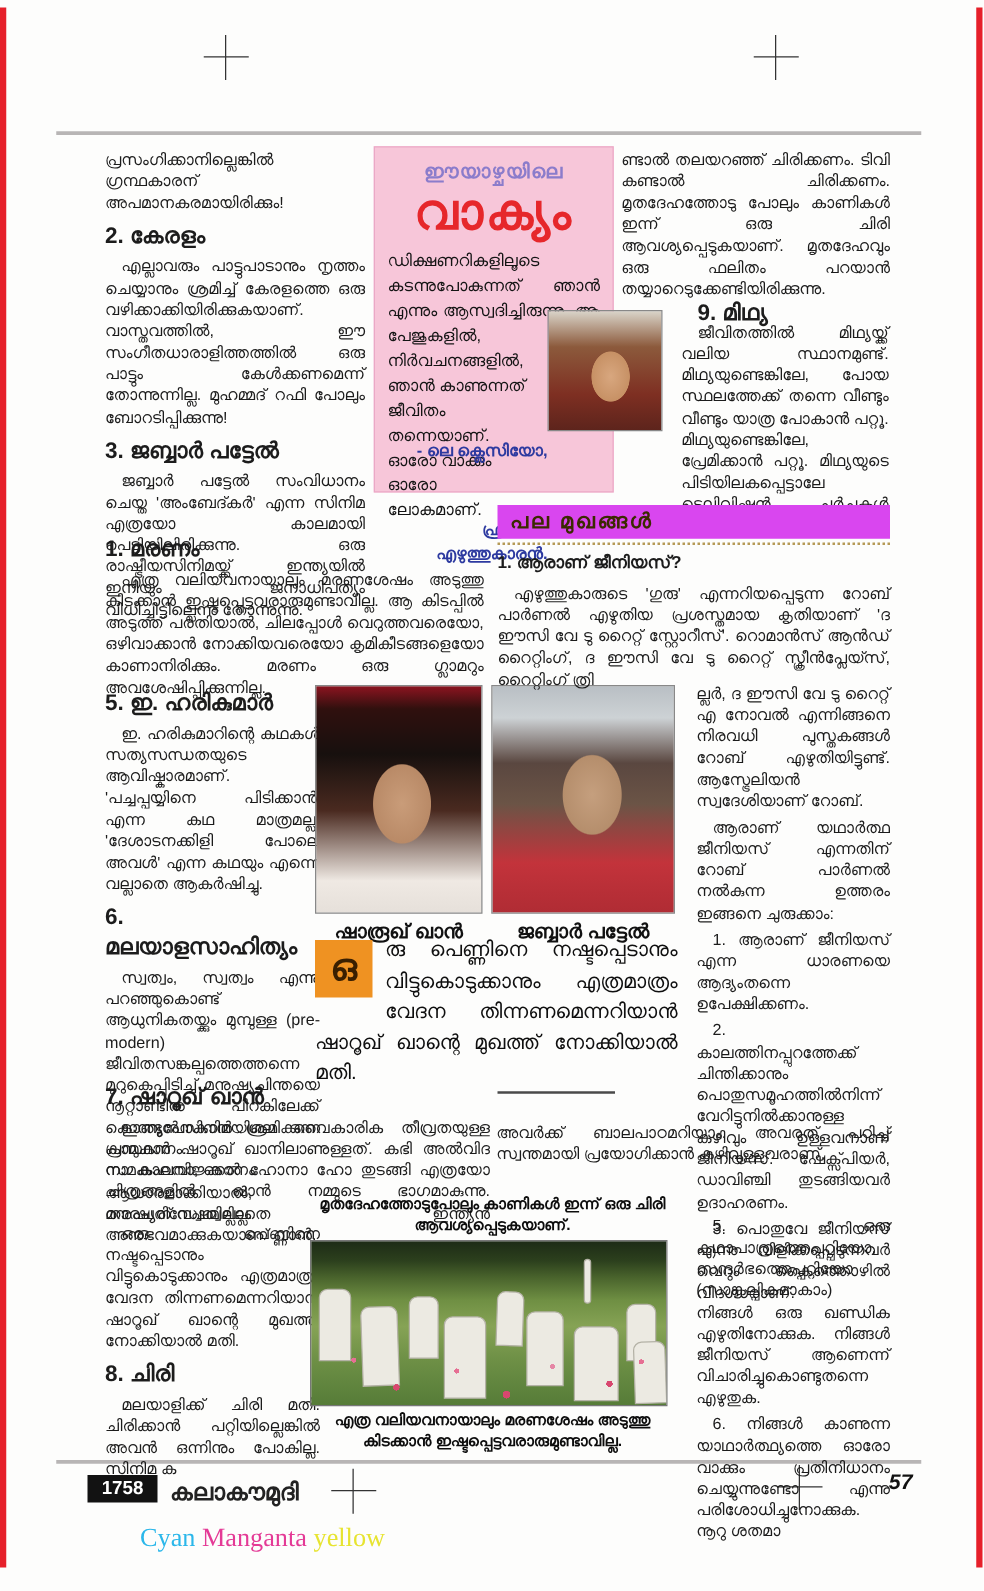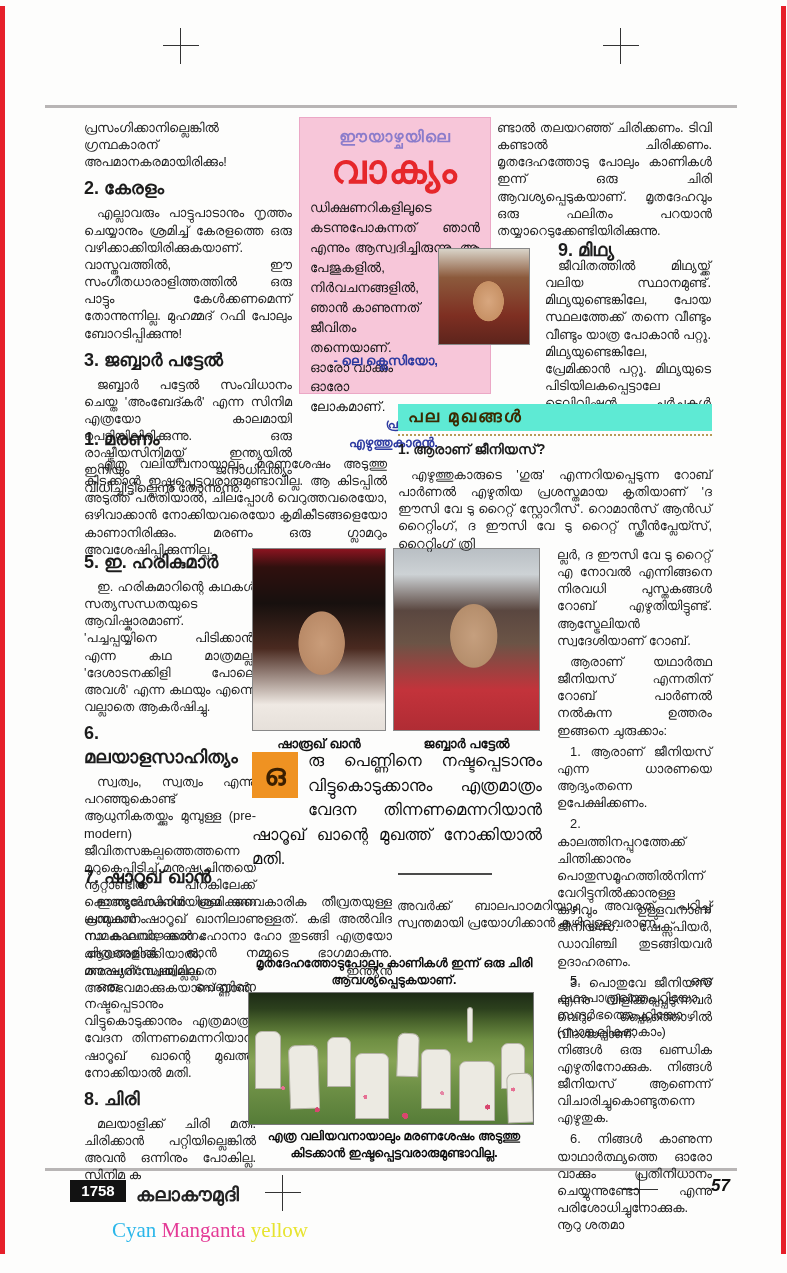--- a/index.html
+++ b/index.html
@@ -32,41 +32,41 @@
   .photo{position:absolute;border:1px solid #888;box-sizing:border-box;}
   .ph-srk{background:
     radial-gradient(38px 52px at 52% 52%, #c99c79 0%, #b98a67 60%, rgba(0,0,0,0) 62%),
     linear-gradient(180deg,#8c1420 0%,#30100e 10%,#17100e 30%,#4a2a20 55%,#efe9e3 86%,#e6e0da 100%);}
   .ph-jab{background:
     radial-gradient(40px 54px at 55% 48%, #c59f7e 0%, #b58e6c 58%, rgba(0,0,0,0) 60%),
     linear-gradient(180deg,#b9bfc4 0%,#cdd2d5 14%,#5a4740 34%,#6b5446 52%,#c3333b 78%,#b02c34 100%);}
   .ph-lec{background:
     radial-gradient(26px 34px at 55% 55%, #d8a77f 0%, #c79165 58%, rgba(0,0,0,0) 60%),
     linear-gradient(180deg,#d9d4c9 0%,#8c5a3c 30%,#7e2f22 70%,#5d241c 100%);}
-  .caption{position:absolute;font-weight:bold;font-size:13px;text-align:center;color:#111;}
+  .caption{position:absolute;font-weight:bold;font-size:16px;text-align:center;color:#111;}
   
   .quote{font-size:16.4px;line-height:1.5;text-align:justify;color:#0f0f0f;}
   .dropcap{float:left;width:46px;height:46px;background:#ef9222;color:#3a1f00;
     font-weight:bold;font-size:30px;line-height:46px;text-align:center;margin:4px 10px 2px 0;}
   .divider{position:absolute;height:2px;background:#4a4a4a;}
   .capsm{position:absolute;font-weight:bold;font-size:12.4px;line-height:1.35;text-align:center;color:#0d0d0d;}
   
   .cemetery{position:absolute;border:1px solid #777;box-sizing:border-box;overflow:hidden;
     background:linear-gradient(180deg,#1d2b16 0%,#2c401d 12%,#49632c 22%,#6f8f43 36%,#86a355 52%,#6e9046 72%,#567c38 100%);}
   .ts{position:absolute;background:#eceae2;border:1px solid #b4b2a6;border-radius:7px 7px 0 0;box-sizing:border-box;}
   .flowers{position:absolute;left:0;top:60px;width:100%;height:73px;background:
     radial-gradient(4px 4px at 12% 48%, #e66f93 50%, rgba(0,0,0,0) 52%),
     radial-gradient(5px 5px at 24% 78%, #d8476f 50%, rgba(0,0,0,0) 52%),
     radial-gradient(4px 4px at 41% 60%, #e66f93 50%, rgba(0,0,0,0) 52%),
     radial-gradient(6px 6px at 55% 86%, #d8476f 50%, rgba(0,0,0,0) 52%),
     radial-gradient(4px 4px at 68% 55%, #e587a5 50%, rgba(0,0,0,0) 52%),
     radial-gradient(5px 5px at 84% 74%, #d8476f 50%, rgba(0,0,0,0) 52%),
     radial-gradient(4px 4px at 93% 50%, #e66f93 50%, rgba(0,0,0,0) 52%);}
   
-  .feature-bar{background:#5eead4;color:#3b2a00;font-weight:bold;font-size:17px;
+  .feature-bar{background:#d946ef;color:#3b2a00;font-weight:bold;font-size:17px;
     letter-spacing:2px;padding:3px 0 4px 10px;box-sizing:border-box;}
   .dotted{border-top:2px dotted #b59a56;height:0;}
   .fh{font-weight:bold;font-size:13.8px;}
   
   .issuebox{position:absolute;background:#121212;color:#fff;font-weight:bold;
     font-size:15px;text-align:center;line-height:22px;}
   .maglabel{position:absolute;font-weight:bold;font-size:19px;color:#222;}
   .pagenum{position:absolute;font-weight:bold;font-size:17px;color:#111;font-style:italic;}
   .colorbar{position:absolute;font-family:"Liberation Serif",serif;font-size:21px;}
   .c-cyan{color:#2bb7ea;} .c-mag{color:#e43a96;} .c-yel{color:#e7e430;}

